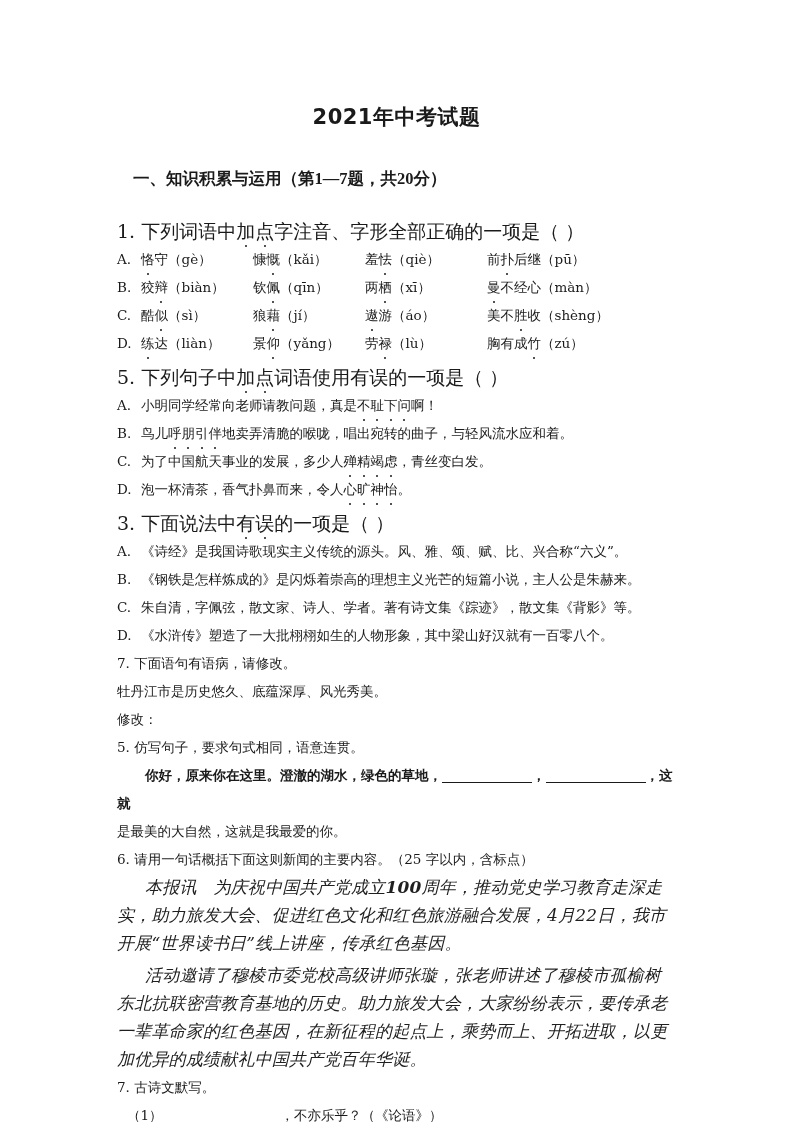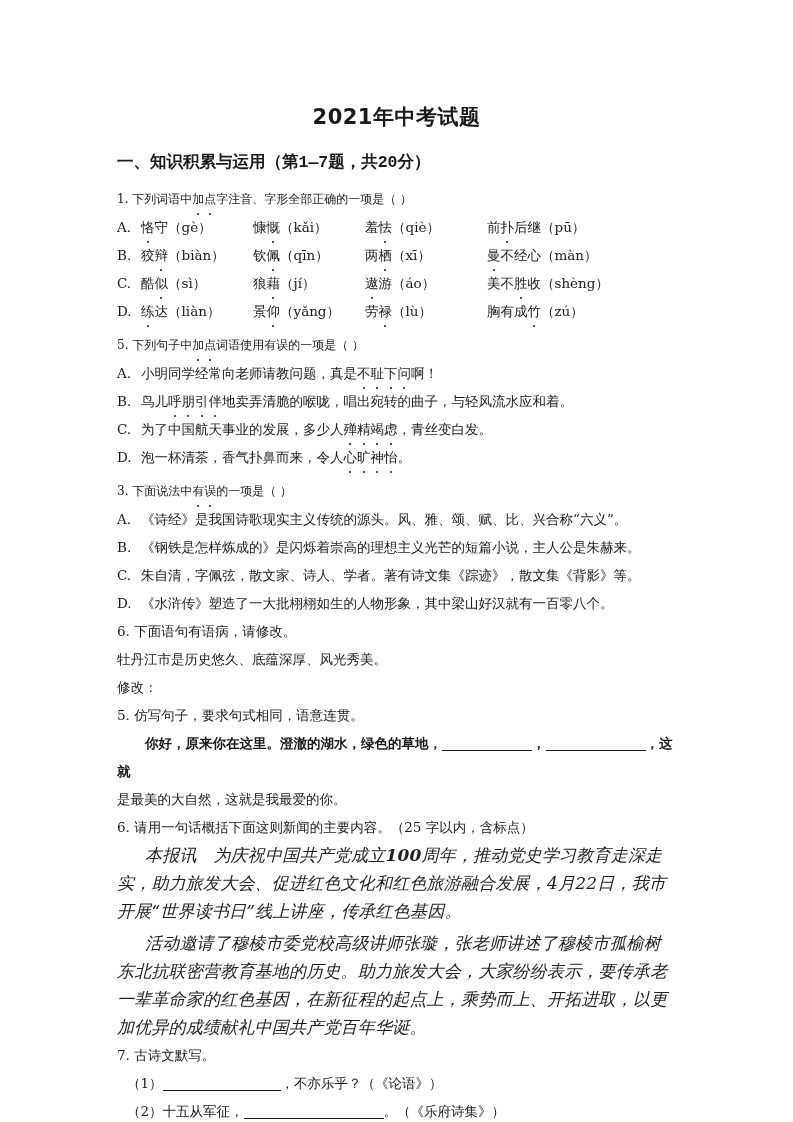--- a/index.html
+++ b/index.html
@@ -31,29 +31,29 @@
     letter-spacing: 0.5px;
     margin: 0;
     padding-top: 92px;
     line-height: 1.3;
     font-family: "DejaVu Sans", "Liberation Sans", sans-serif;
   }
   
   .section-heading {
     font-size: 16.5px;
     font-weight: bold;
-    margin: 0;
+    margin: 16px;
     padding-top: 20px;
     line-height: 1.5;
     letter-spacing: 0px;
-    font-family: Liberation Mono, monospace;
+    font-family: Liberation Serif, serif;
   }
   
   .q-stem {
-    font-size: 12px;
+    font-size: 19px;
     line-height: 28px;
     margin: 0;
     padding-top: 6px;
     white-space: nowrap;
   }
   .q-stem.first { padding-top: 9px; }
   
   .opt-row {
     font-size: 13.5px;
     line-height: 28px;
@@ -197,21 +197,21 @@
 
   <div class="opt-row"><span class="opt-label">D.</span><span>泡一杯清茶，香气扑鼻而来，令人</span><span><span class="dot">心</span><span class="dot">旷</span><span class="dot">神</span><span class="dot">怡</span></span><span>。</span></div>
 
   <div class="q-stem"><span>3. 下面说法中</span><span><span class="dot">有</span><span class="dot">误</span></span><span>的一项是（    ）</span></div>
 
   <div class="opt-row"><span class="opt-label">A.</span><span>《诗经》是我国诗歌现实主义传统的源头。风、雅、颂、赋、比、兴合称“六义”。</span></div>
   <div class="opt-row"><span class="opt-label">B.</span><span>《钢铁是怎样炼成的》是闪烁着崇高的理想主义光芒的短篇小说，主人公是朱赫来。</span></div>
   <div class="opt-row"><span class="opt-label">C.</span><span>朱自清，字佩弦，散文家、诗人、学者。著有诗文集《踪迹》，散文集《背影》等。</span></div>
   <div class="opt-row"><span class="opt-label">D.</span><span>《水浒传》塑造了一大批栩栩如生的人物形象，其中梁山好汉就有一百零八个。</span></div>
 
-  <div class="plain-line">6. 下面语句有语病，请修改。</div>
+  <div class="plain-line">7. 下面语句有语病，请修改。</div>
   <div class="plain-line">牡丹江市是历史悠久、底蕴深厚、风光秀美。</div>
   <div class="plain-line">修改：</div>
 
   <div class="plain-line">5. 仿写句子，要求句式相同，语意连贯。</div>
   <div class="wrap-line indent-2"><span>你好，原来你在这里。澄澈的湖水，绿色的草地，</span><span class="blank w90"></span><span>，</span><span class="blank w100"></span><span>，</span><span>这就</span></div>
   <div class="wrap-line">是最美的大自然，这就是我最爱的你。</div>
 
   <div class="plain-line">6. 请用一句话概括下面这则新闻的主要内容。（25 字以内，含标点）</div>
   <div class="news-p"><span>本报讯</span>&nbsp;&nbsp;&nbsp;<span>为庆祝中国共产党成立</span><span class="num-bold">100</span><span>周年，推动党史学习教育走深走实，助力旅发大会、促进红色文化和红色旅游融合发展，4月22日，我市开展“世界读书日”线上讲座，传承红色基因。</span></div>
   <div class="news-p second">活动邀请了穆棱市委党校高级讲师张璇，张老师讲述了穆棱市孤榆树东北抗联密营教育基地的历史。助力旅发大会，大家纷纷表示，要传承老一辈革命家的红色基因，在新征程的起点上，乘势而上、开拓进取，以更加优异的成绩献礼中国共产党百年华诞。</div>

